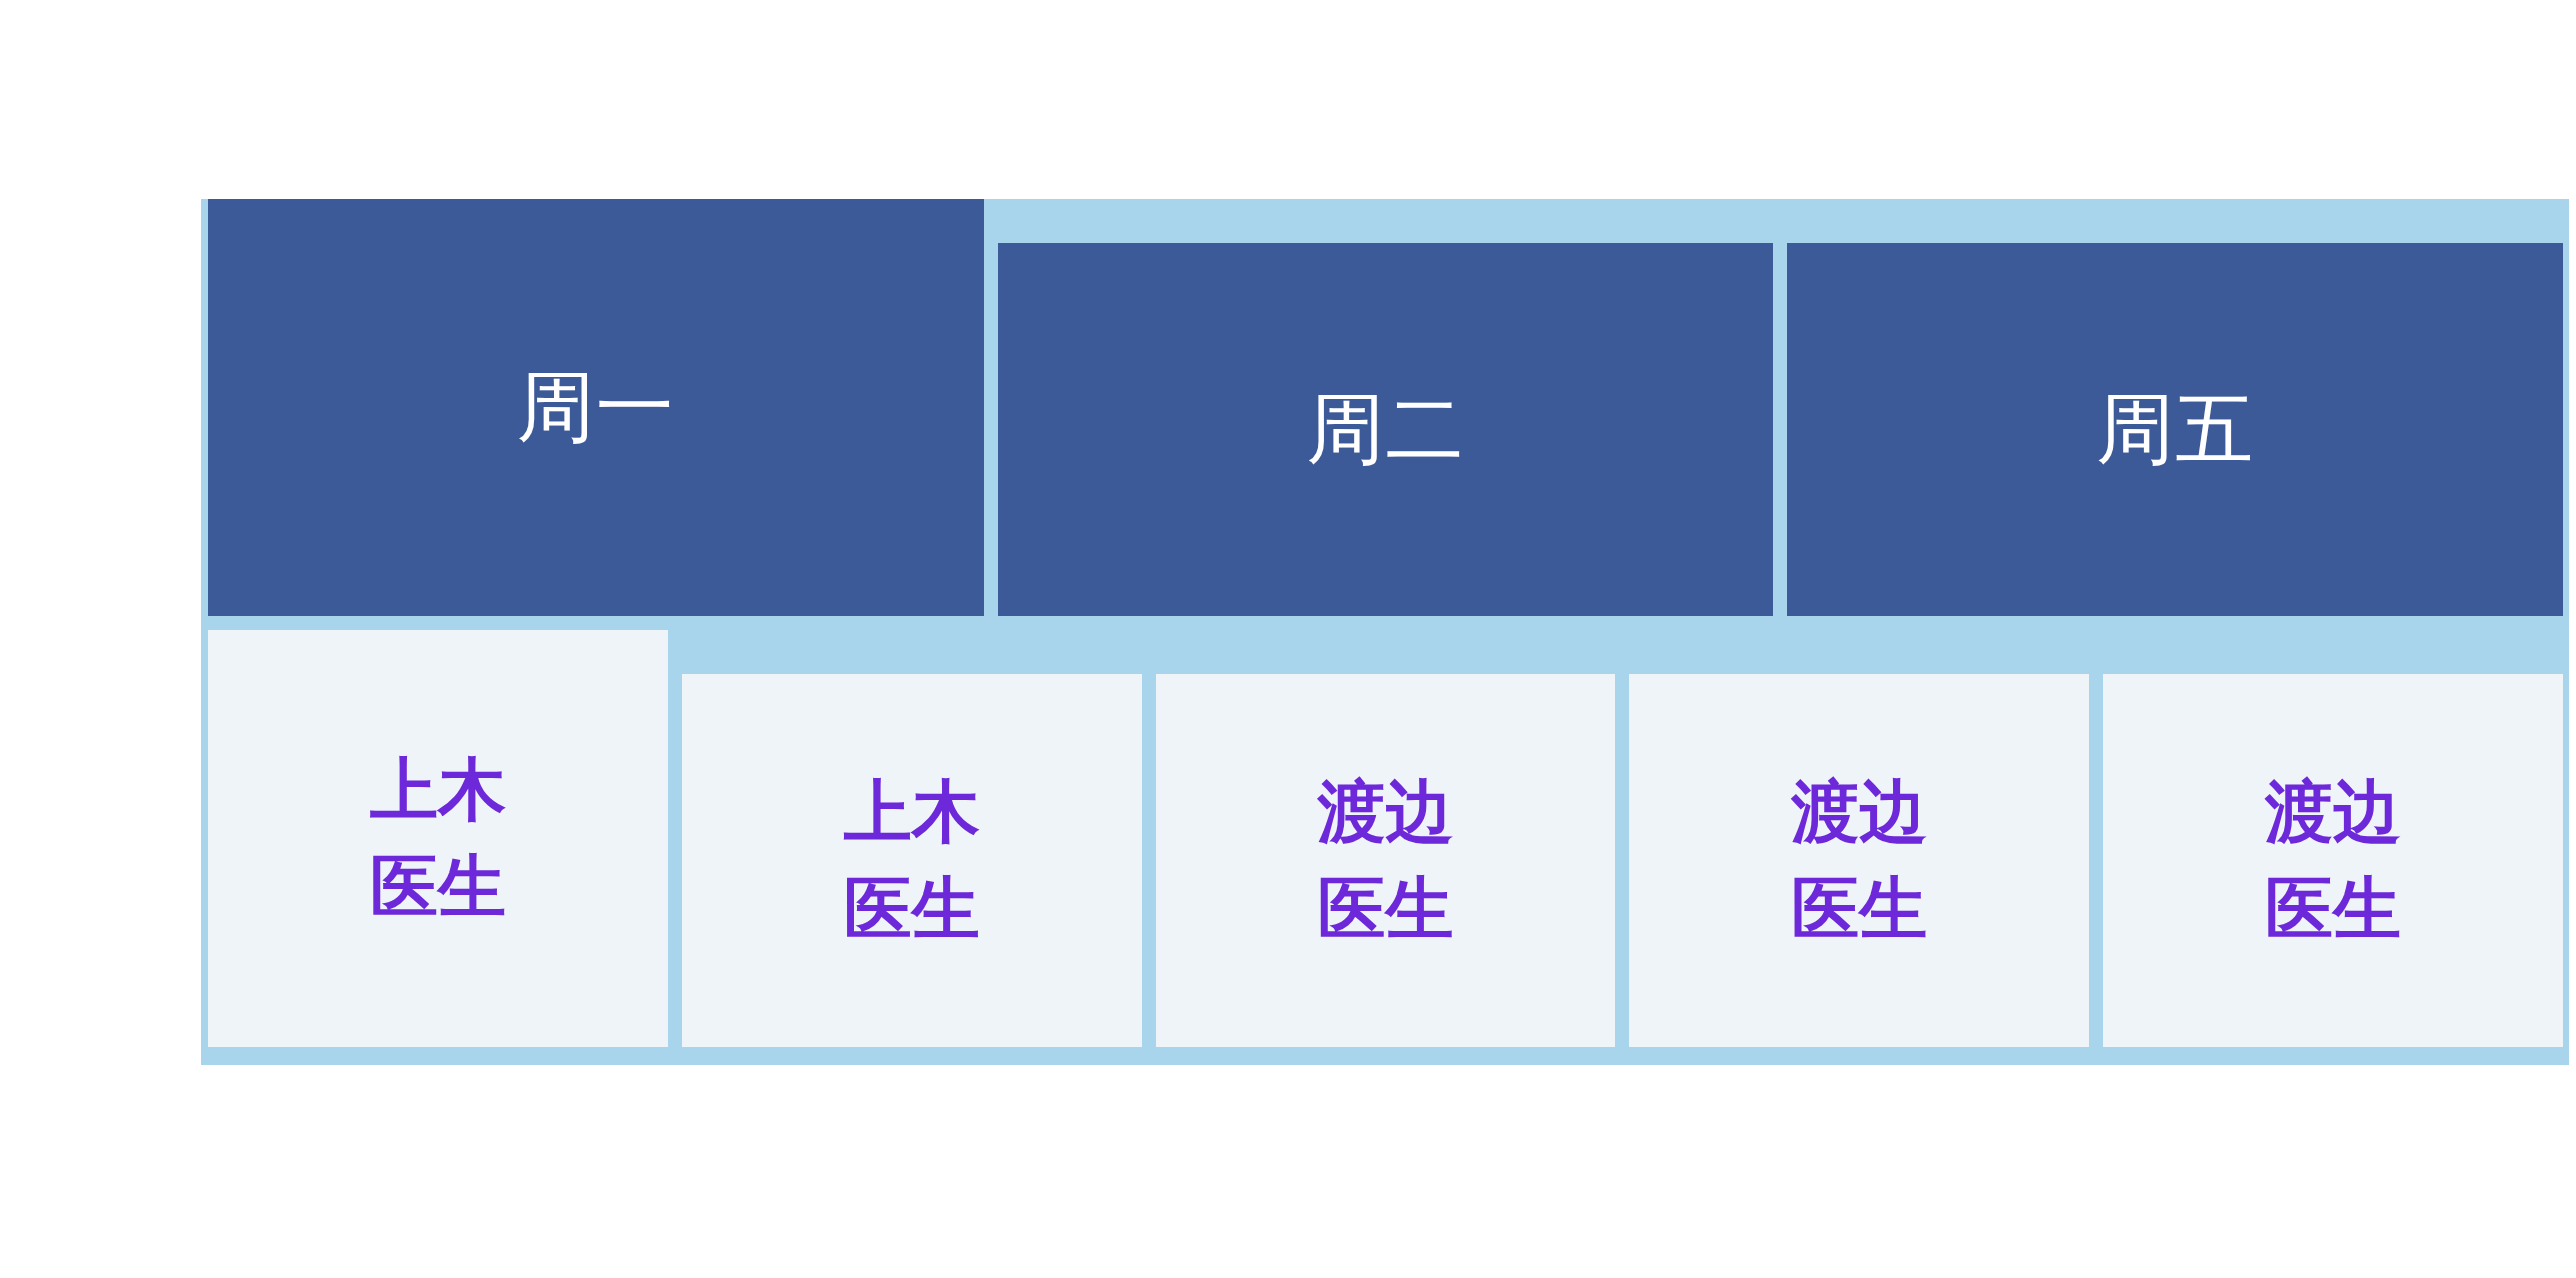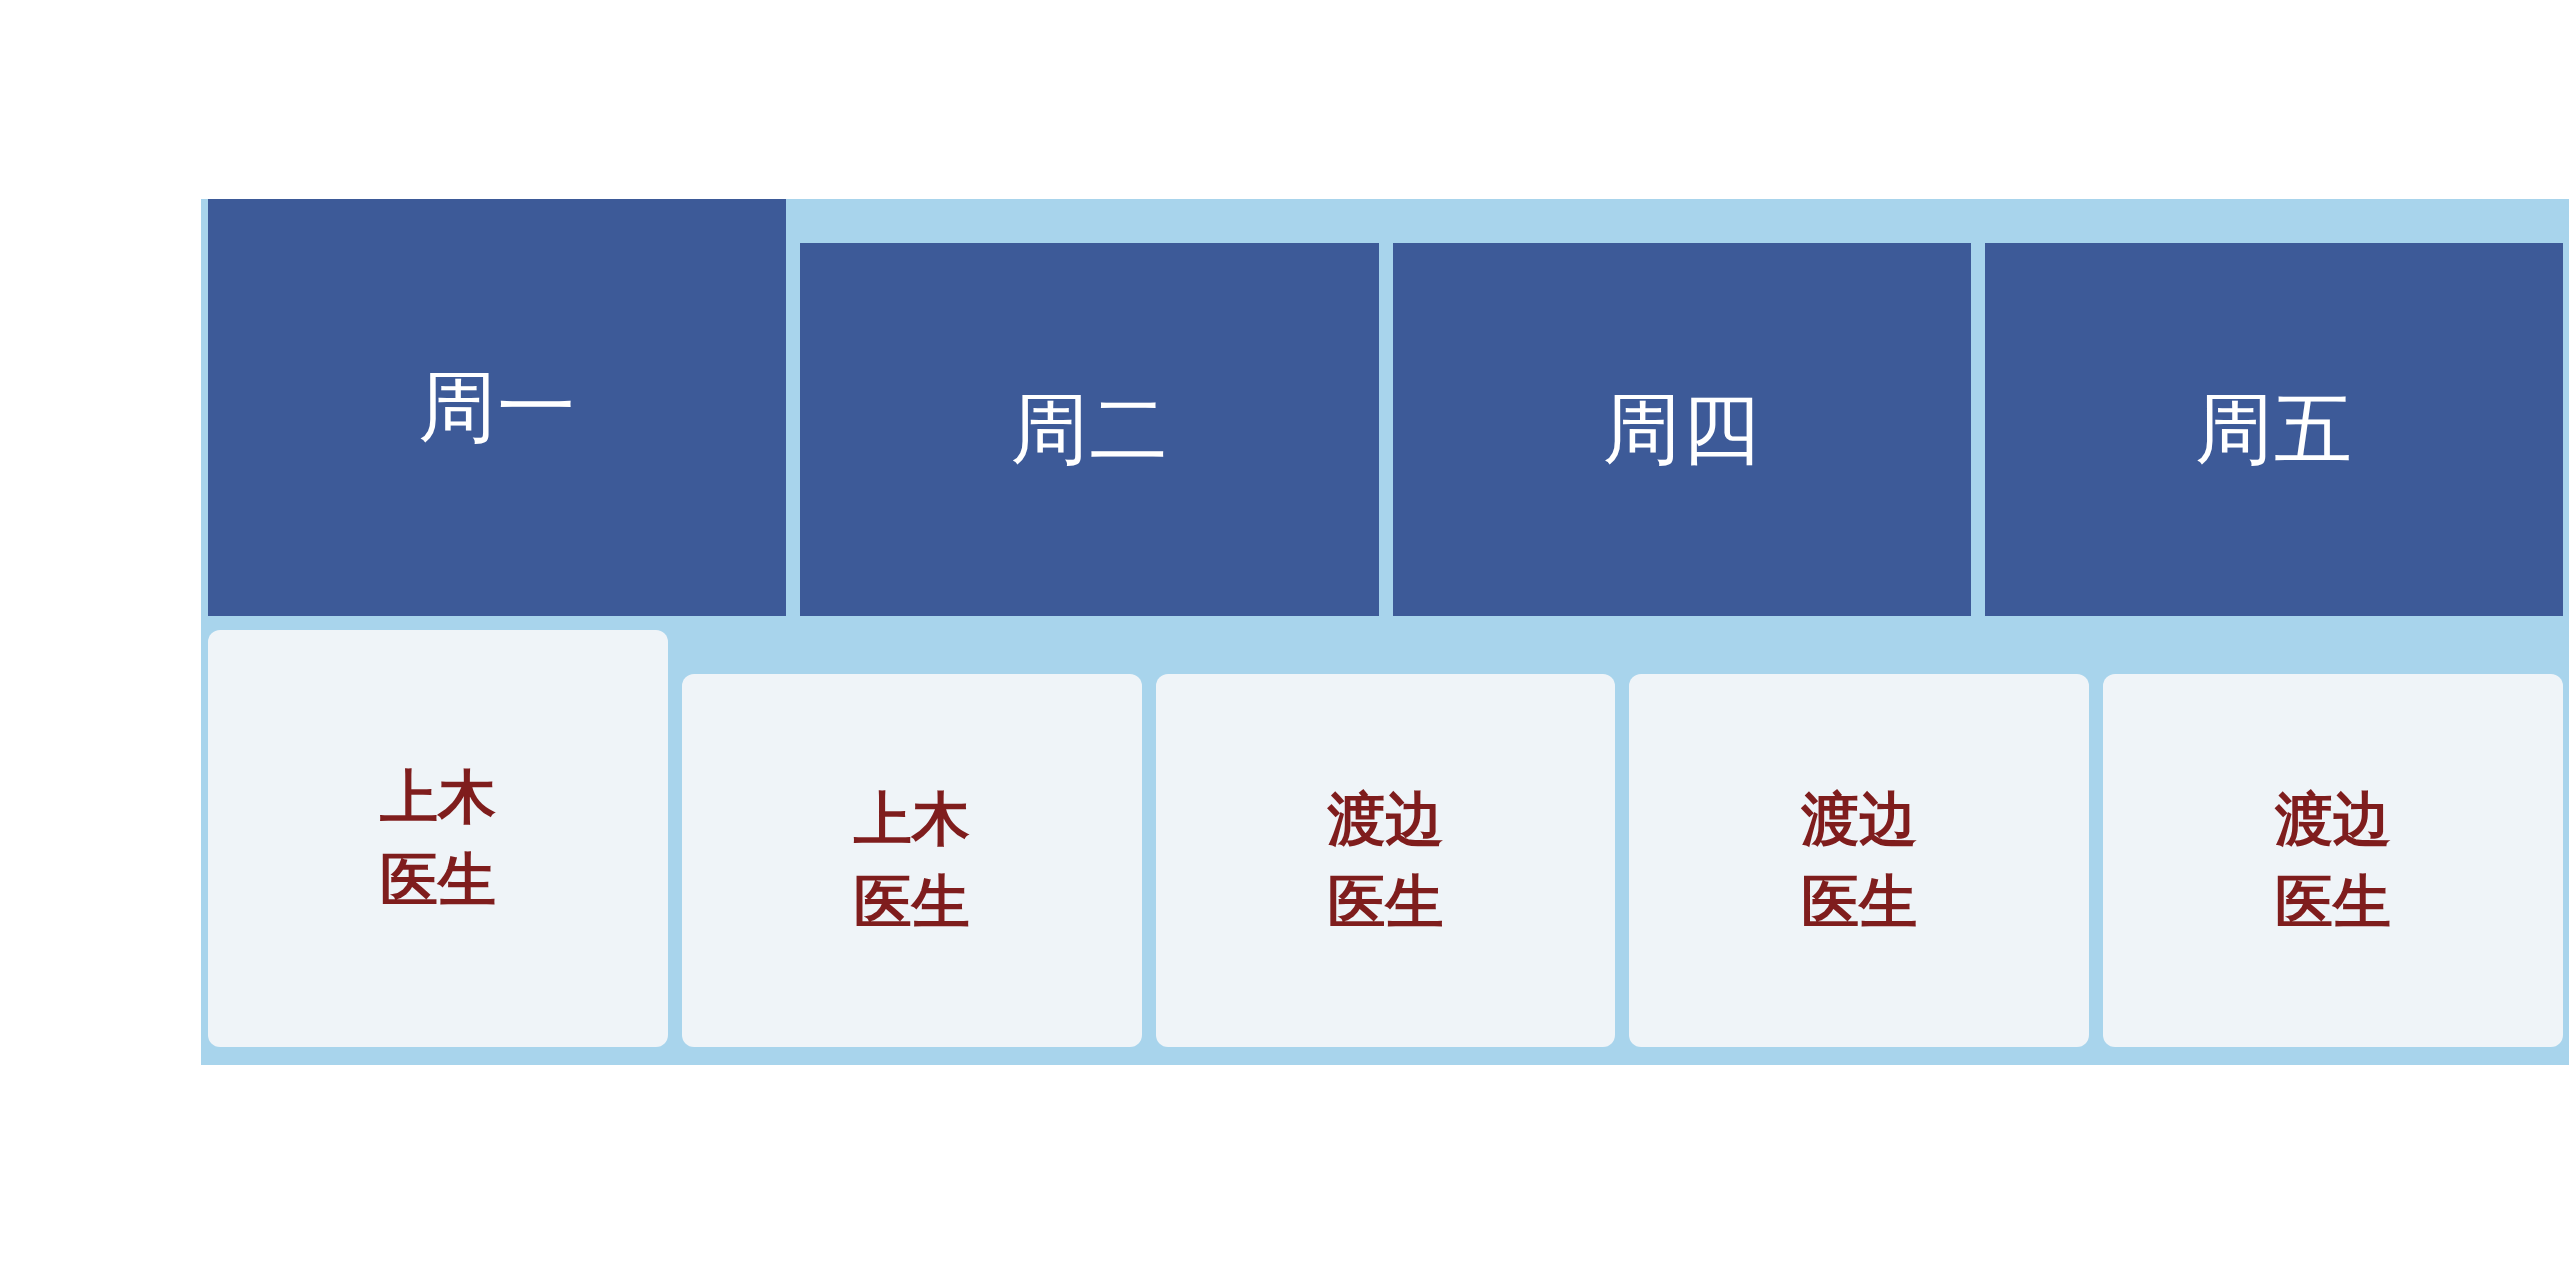--- a/index.html
+++ b/index.html
@@ -79,25 +79,24 @@
     background: #3d5a98;
     color: #ffffff;
     font-size: 78px;
     font-weight: 400;
     line-height: 1.1;
     letter-spacing: 1px;
   }
 
   .body-cell {
     background: #eff4f8;
-    color: #7f1d1d;
-    font-size: 58px;
+    color: #6d28d9;
+    font-size: 68px;
     font-weight: 700;
     line-height: 1.42;
-    border-radius: 12px;
   }
 
   .cell-text {
     display: block;
     white-space: pre-line;
   }
 </style>
 </head>
 <body>
 
@@ -109,23 +108,20 @@
 
       <div class="cell header-cell">
         <span class="cell-text">周一</span>
       </div>
 
       <div class="cell header-cell">
         <span class="cell-text">周二</span>
       </div>
 
 
-      <div class="cell header-cell">
-        <span class="cell-text">周四</span>
-      </div>
 
       <div class="cell header-cell">
         <span class="cell-text">周五</span>
       </div>
 
     </div>
 
     <div class="row-divider"></div>
 
     <div class="table-row body-row">

